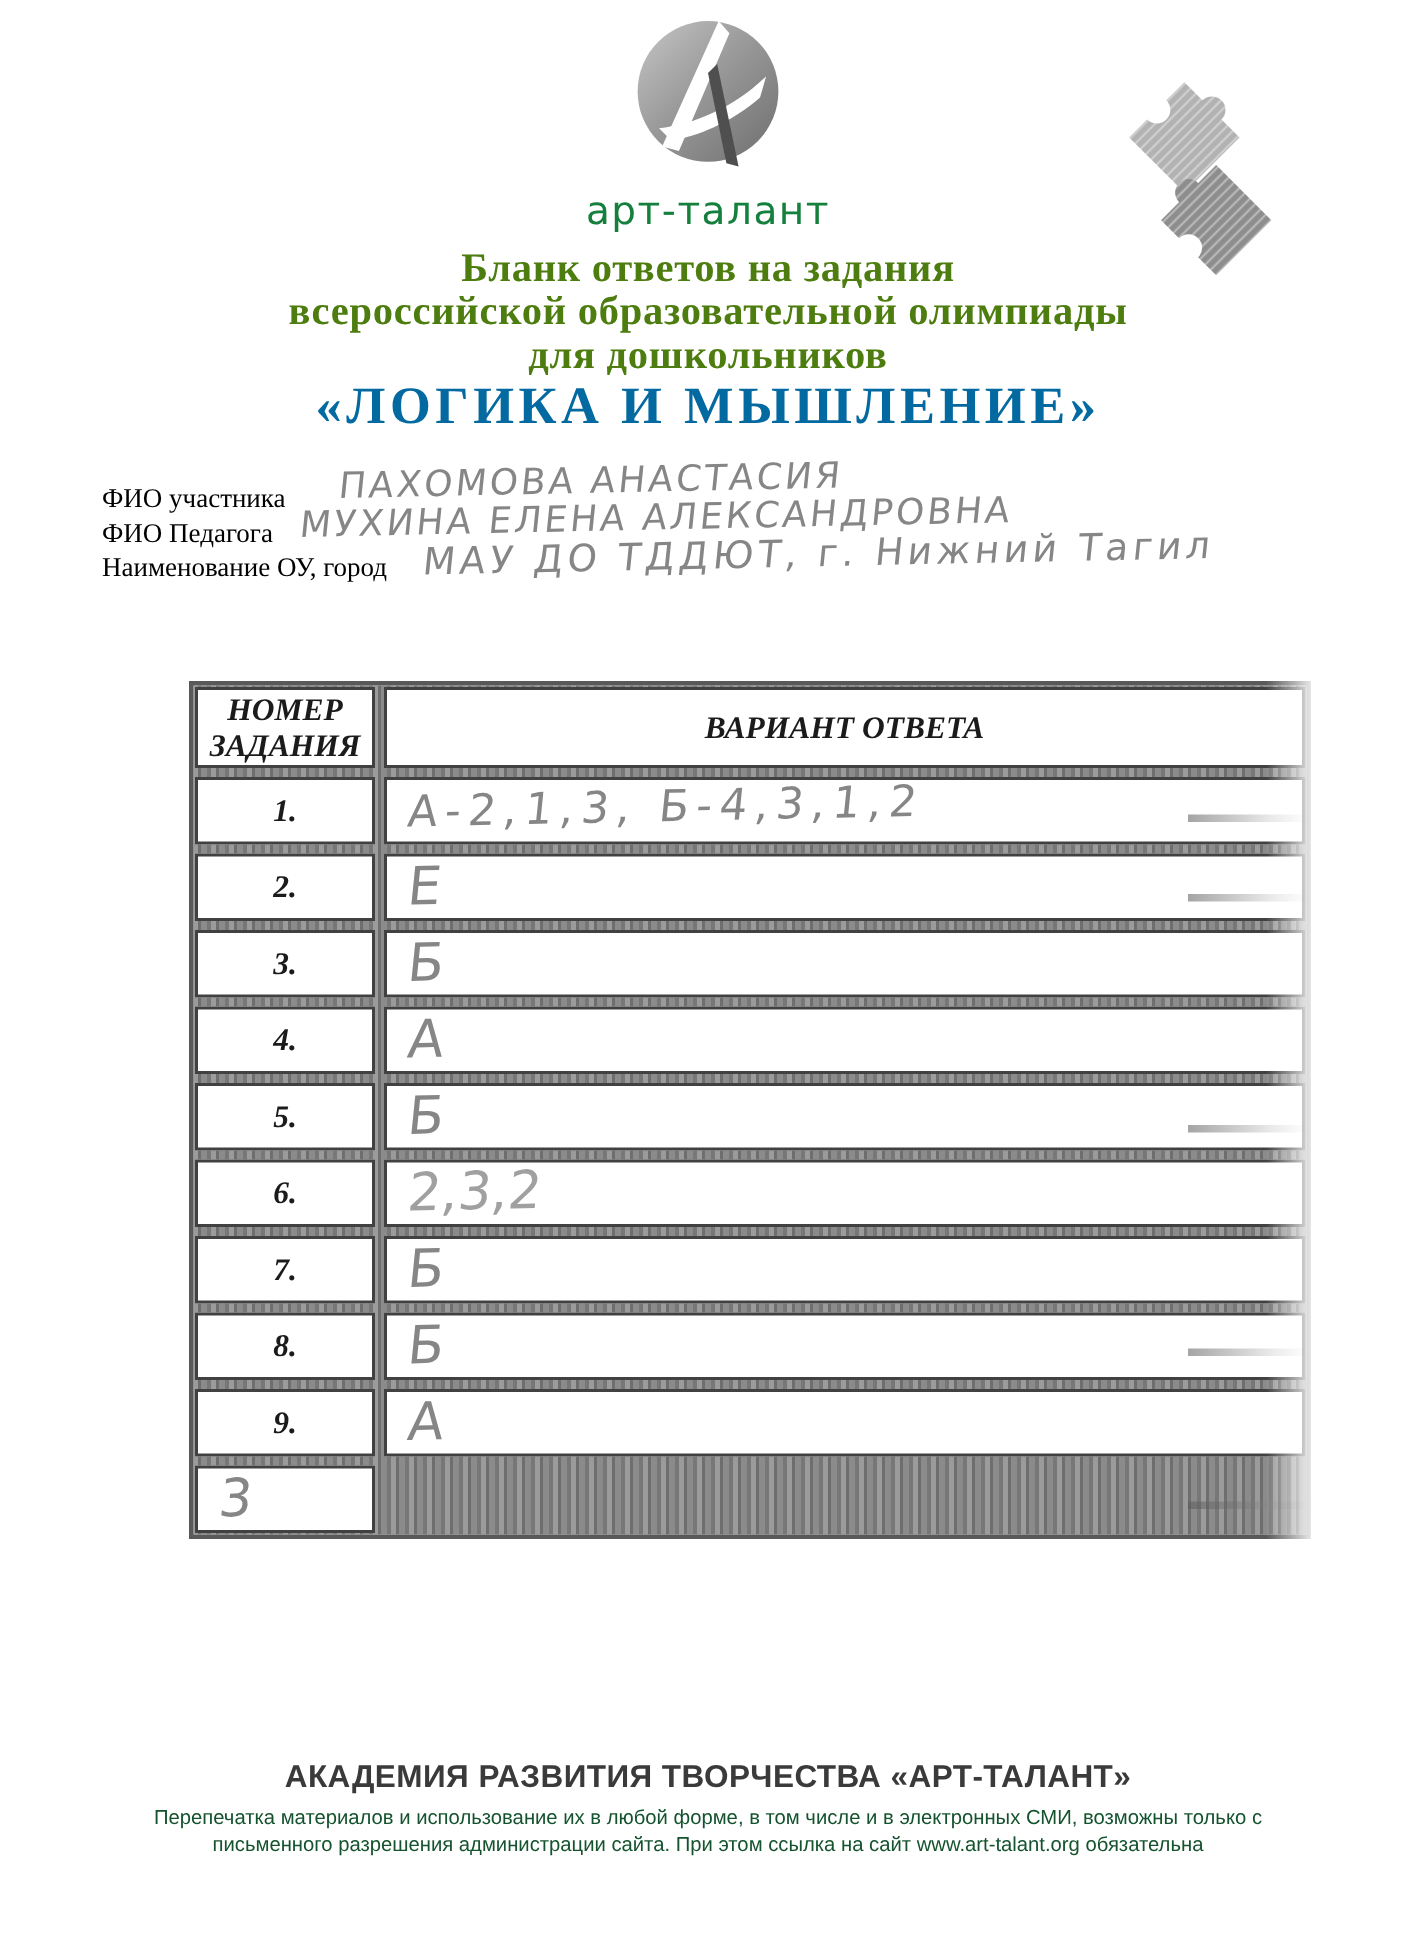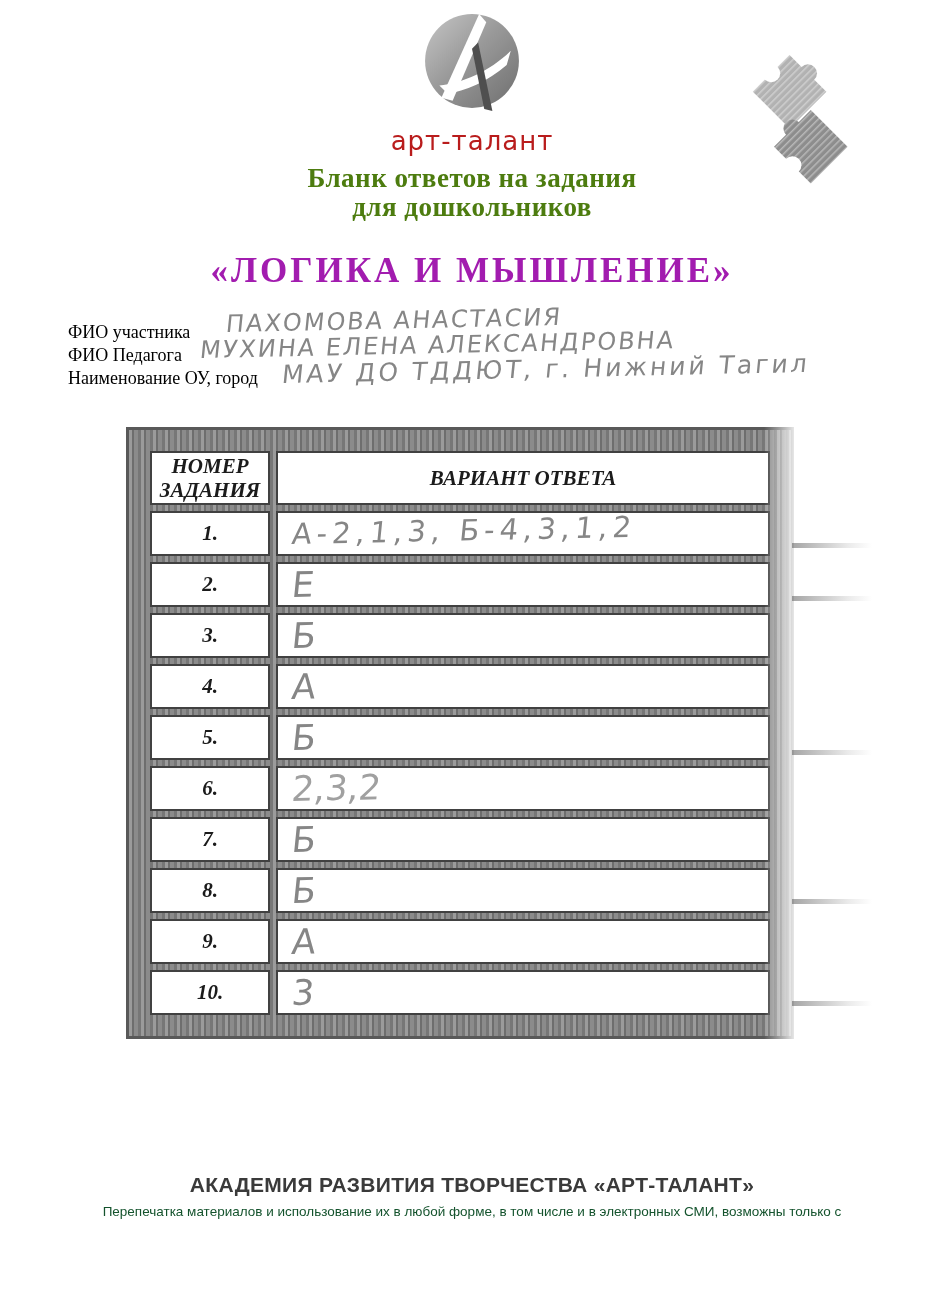--- a/index.html
+++ b/index.html
@@ -3,42 +3,42 @@
 <meta charset="utf-8">
 <style>
   html,body{margin:0;padding:0;background:#e9e9e9;}
   .sheet{
     position:relative;width:944px;height:1298px;background:#ffffff;
     margin:0 auto;overflow:hidden;
     font-family:"Liberation Serif",serif;color:#1b1b1b;
   }
   
   .logo-wrap{position:absolute;top:12px;left:0;right:0;display:flex;flex-direction:column;align-items:center;}
-  .brand{margin-top:12px;font-family:"DejaVu Sans",sans-serif;font-size:26px;color:#b91c1c;letter-spacing:1px;}
+  .brand{margin-top:12px;font-family:"DejaVu Sans",sans-serif;font-size:26px;color:#15803d;letter-spacing:1px;}
   
   .puzzle{position:absolute;left:696px;top:52px;}
   
   .title{position:absolute;top:164px;left:0;width:100%;text-align:center;
          font-weight:bold;font-size:27px;line-height:29px;letter-spacing:.5px;color:#4d7c0f;}
   .olympiad{position:absolute;top:251px;left:0;width:100%;text-align:center;
-         font-weight:bold;font-size:35px;letter-spacing:3px;color:#a21caf;}
+         font-weight:bold;font-size:35px;letter-spacing:3px;color:#0369a1;}
   
   .lbl{position:absolute;left:68px;font-weight:normal;font-size:18px;color:#000000;white-space:nowrap;}
   .lbl1{top:322px}.lbl2{top:345px}.lbl3{top:368px}
   .hw{font-family:"DejaVu Sans",sans-serif;color:#868686;
       transform:rotate(-1.2deg) skewX(-7deg);transform-origin:left center;white-space:nowrap;}
   .val{position:absolute;font-size:24px;letter-spacing:2px;}
   .val1{left:226px;top:310px}
   .val2{left:200px;top:336px}
   .val3{left:282px;top:360px;font-size:25px;letter-spacing:3px;}
   
   .tbl{
-    position:absolute;left:126px;top:427px;width:668px;box-sizing:border-box;
+    position:absolute;left:126px;top:454px;width:748px;box-sizing:border-box;
     display:grid;grid-template-columns:120px 1fr;grid-template-rows:54px repeat(10,45px);
-    gap:6px;padding:21px;border:3px solid #595959;
+    gap:6px;padding:1px;border:3px solid #595959;
     background:repeating-linear-gradient(90deg,#9b9b9b 0 3px,#6e6e6e 3px 5px,#8b8b8b 5px 9px,#777777 9px 12px);
   }
   .cell{background:#ffffff;border:2px solid #414141;display:flex;align-items:center;overflow:visible;}
   .hc{justify-content:center;text-align:center;font-style:italic;font-weight:bold;font-size:21px;line-height:24px;}
   .num{justify-content:center;font-style:italic;font-weight:bold;font-size:21px;}
   .ans{padding-left:14px;}
   .hw-ans{font-size:35px;}
   .r1{font-size:29px;letter-spacing:5px;}
   .r6{color:#a0a0a0;}
   .tbl::after{content:"";position:absolute;top:-3px;bottom:-3px;right:-3px;width:30px;pointer-events:none;
@@ -86,20 +86,21 @@
       <circle cx="69" cy="25" r="9" fill="#b2b2b2"></circle>
       <rect x="97" y="49" width="52" height="52" fill="#8d8d8d"></rect>
       <circle cx="97" cy="75" r="9" fill="#8d8d8d"></circle>
       <circle cx="123" cy="101" r="9" fill="#ffffff"></circle>
       <rect x="30" y="15" width="130" height="125" fill="url(#scan)"></rect>
     </g>
   </svg>
 
   <div class="title">
     <div>Бланк ответов на задания</div>
+    <div>всероссийской образовательной олимпиады</div>
     <div>для дошкольников</div>
   </div>
   <div class="olympiad">«ЛОГИКА И МЫШЛЕНИЕ»</div>
 
   <div class="lbl lbl1">ФИО участника</div>
   <div class="lbl lbl2">ФИО Педагога</div>
   <div class="lbl lbl3">Наименование ОУ, город</div>
   <div class="val val1 hw">ПАХОМОВА АНАСТАСИЯ</div>
   <div class="val val2 hw">МУХИНА ЕЛЕНА АЛЕКСАНДРОВНА</div>
   <div class="val val3 hw">МАУ ДО ТДДЮТ, г. Нижний Тагил</div>
@@ -146,30 +147,30 @@
     <div class="cell num">8.</div>
     <div class="cell ans">
         <span class="hw hw-ans">Б</span>
       </div>
 
     <div class="cell num">9.</div>
     <div class="cell ans">
         <span class="hw hw-ans">А</span>
       </div>
 
-    <div class="cell num">10.</div>
     <div class="cell ans">
         <span class="hw hw-ans">3</span>
       </div>
   </div>
 
   <div class="streak s1"></div>
   <div class="streak s2"></div>
   <div class="streak s3"></div>
   <div class="streak s4"></div>
   <div class="streak s5"></div>
 
   <div class="footer">
     <div class="f-title">АКАДЕМИЯ РАЗВИТИЯ ТВОРЧЕСТВА «АРТ-ТАЛАНТ»</div>
     <div class="f-note">Перепечатка материалов и использование их в любой форме, в том числе и в электронных СМИ, возможны только с</div>
+    <div class="f-note">письменного разрешения администрации сайта. При этом ссылка на сайт www.art-talant.org обязательна</div>
   </div>
 
 </div>
 
 </body></html>

